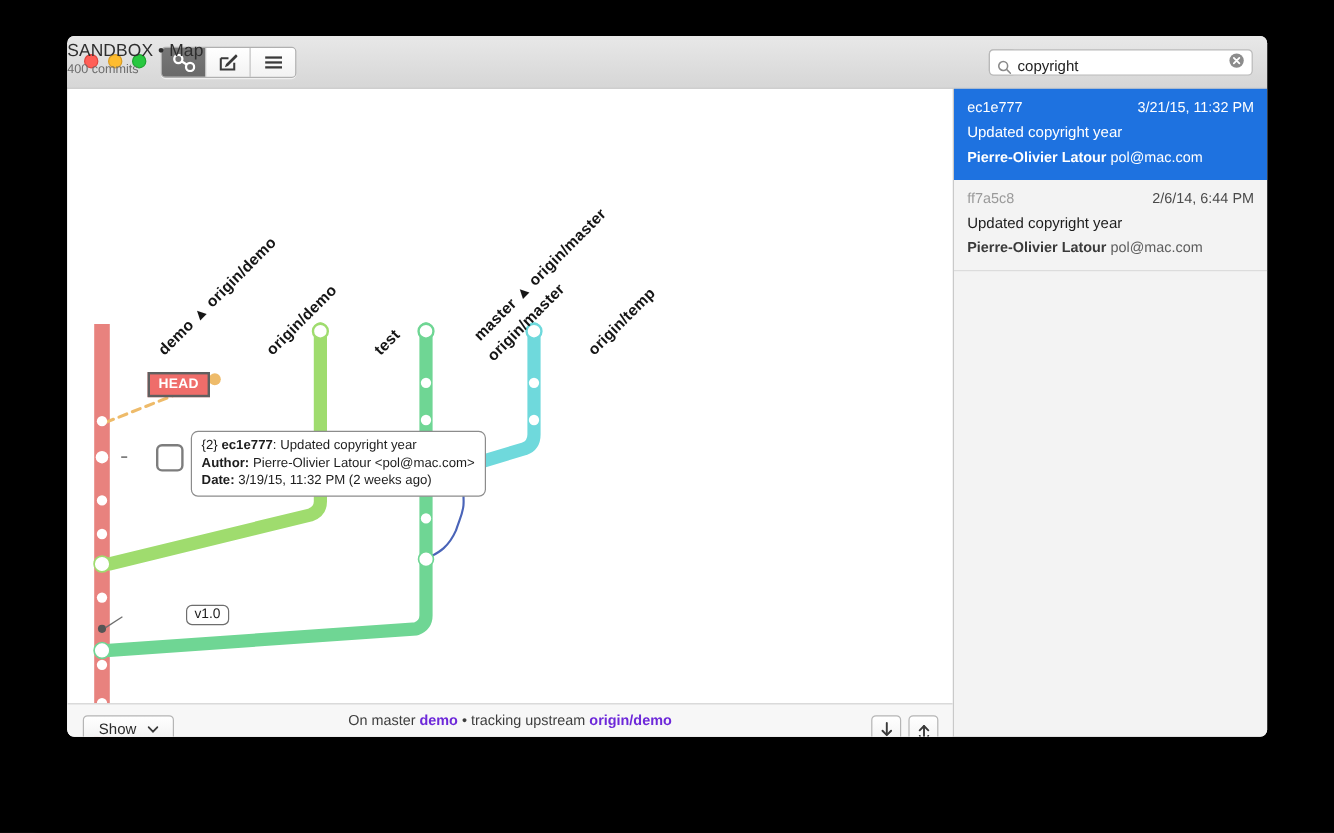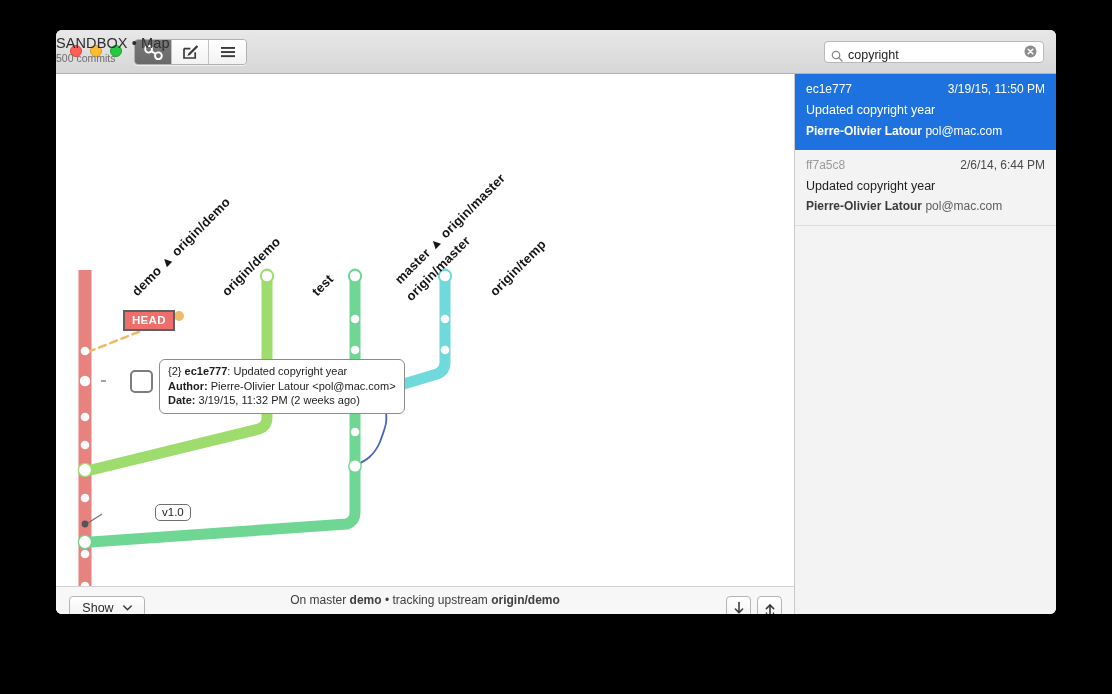--- a/index.html
+++ b/index.html
@@ -214,21 +214,21 @@
     border-radius: 4px;
     display: flex; align-items: center; justify-content: center;
     gap: 9px;
     font-size: 12.5px; color: #2b2b2b;
   }
   #status-center {
     position: absolute; left: 0; right: 0; top: 6px;
     text-align: center; pointer-events: none;
   }
   #status-line1 { font-size: 12px; color: #3d3d3d; }
-  #status-line1 b { font-weight: bold; color: #404040; }
+  #status-line1 b { font-weight: bold; color: #6d28d9; }
   #status-line2 { font-size: 11.5px; color: #7c7c7c; margin-top: 2px; }
   .arrow-btn {
     position: absolute; top: 9px;
     width: 25px; height: 25px;
     background: linear-gradient(to bottom,#ffffff,#f1f1f1);
     border: 1px solid #b5b5b5;
     border-radius: 4px;
     display: flex; align-items: center; justify-content: center;
   }
   #pull-btn { right: 43px; }
@@ -266,21 +266,21 @@
           <svg width="16" height="12" viewBox="0 0 16 12">
             <rect x="1" y="1" width="14" height="1.9" fill="#3a3a3a"></rect>
             <rect x="1" y="5.1" width="14" height="1.9" fill="#3a3a3a"></rect>
             <rect x="1" y="9.2" width="14" height="1.9" fill="#3a3a3a"></rect>
           </svg>
         </div>
       </div>
 
       <div id="title-block">
         <div id="win-title">SANDBOX • Map</div>
-        <div id="win-sub">500 commits</div>
+        <div id="win-sub">400 commits</div>
       </div>
 
       <div id="back-btn">
         <svg width="15" height="15" viewBox="0 0 15 15">
           <circle cx="7.5" cy="7.5" r="6" fill="none" stroke="#8a8a8a" stroke-width="1.2"></circle>
           <path d="M8.7 4.6 L5.7 7.5 L8.7 10.4" fill="none" stroke="#6a6a6a" stroke-width="1.4" stroke-linecap="round" stroke-linejoin="round"></path>
         </svg>
       </div>
 
       <div id="search-wrap">
@@ -396,21 +396,21 @@
             </svg>
           </div>
         </div>
       </div>
 
       <div id="results-pane">
 
         <div class="result-row selected">
           <div class="r-top">
             <span class="r-sha">ec1e777</span>
-            <span class="r-date">3/19/15, 11:50 PM</span>
+            <span class="r-date">3/21/15, 11:32 PM</span>
           </div>
           <div class="r-msg">Updated copyright year</div>
           <div class="r-auth"><b>Pierre-Olivier Latour</b> <span>pol@mac.com</span></div>
         </div>
 
         <div class="result-row">
           <div class="r-top">
             <span class="r-sha">ff7a5c8</span>
             <span class="r-date">2/6/14, 6:44 PM</span>
           </div>

